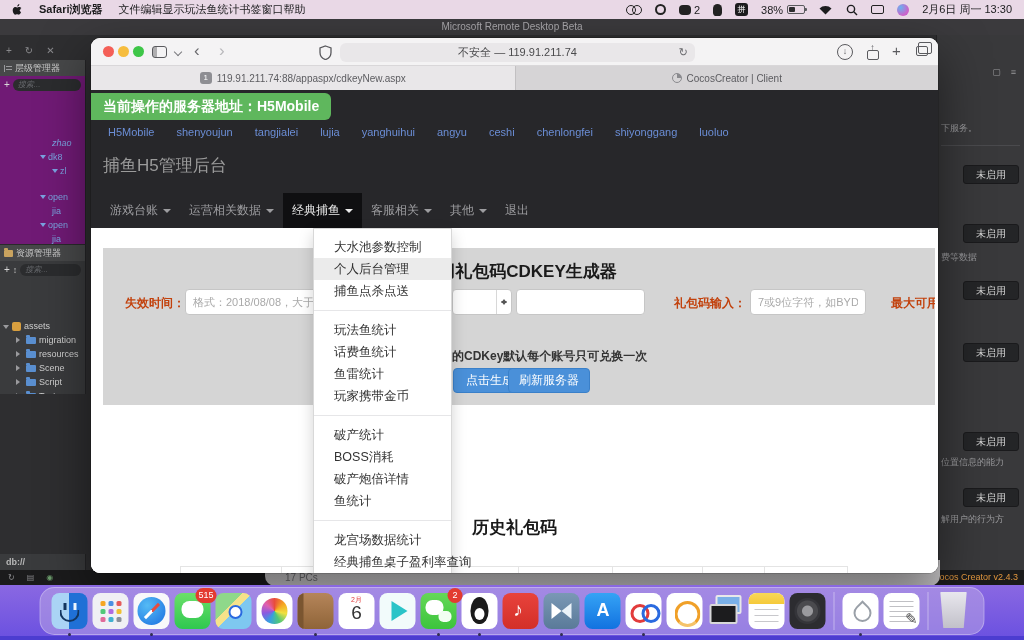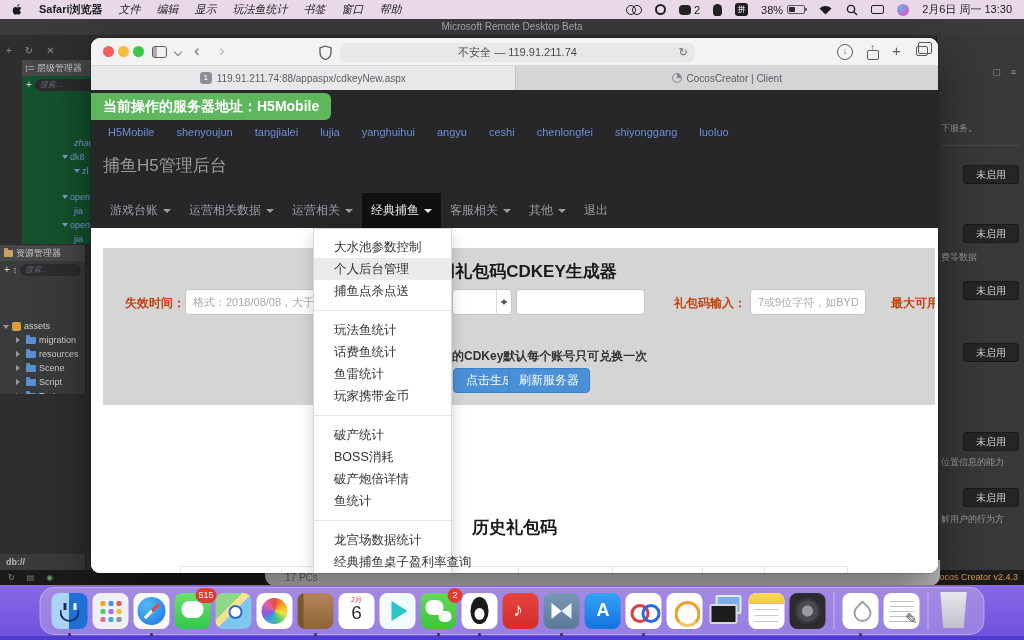--- a/index.html
+++ b/index.html
@@ -30,21 +30,21 @@
   .mb-date { white-space:nowrap; }
 
   
   .rdp-title { position:absolute; left:0; top:19px; width:1024px; height:16px; background:#3b3a3d; color:#a9a7ab; font-size:10px; text-align:center; line-height:16px; z-index:5; }
 
   
   .rdp-screen { position:absolute; left:0; top:35px; width:1024px; height:550px; background:#2e2e30; z-index:1; }
   .cc-toolbar { position:absolute; left:6px; top:10px; display:flex; gap:13px; color:#8a8a8d; font-size:10px; }
   .cc-help { position:absolute; left:932px; top:7px; width:21px; height:21px; background:#48484c; color:#d0d0d0; border-radius:50%; text-align:center; line-height:21px; font-size:11px; font-weight:bold; }
 
-  .hier-panel { position:absolute; left:0; top:25px; width:86px; height:184px; background:#14532d; border-right:1px solid #242426; overflow:hidden;margin-left:22px; }
+  .hier-panel { position:absolute; left:0; top:25px; width:86px; height:184px; background:#701a75; border-right:1px solid #242426; overflow:hidden; }
   .panel-tab { height:16px; background:#474849; color:#c9c9c9; font-size:9px; line-height:16px; padding-left:4px; display:flex; align-items:center; gap:3px; white-space:nowrap; }
   .pt-icon { width:8px; height:7px; border-left:1px solid #9a9a9d; position:relative; }
   .pt-icon::before { content:""; position:absolute; left:1px; top:1px; width:6px; height:1px; background:#9a9a9d; box-shadow:0 3px 0 #9a9a9d; }
   .folder-glyph { width:9px; height:7px; background:#c9a35f; border-radius:1px; position:relative; }
   .folder-glyph::before { content:""; position:absolute; left:0; top:-2px; width:4px; height:2px; background:#c9a35f; border-radius:1px 1px 0 0; }
   .search-row { display:flex; align-items:center; gap:3px; padding:3px 4px; }
   .plus-btn { color:#d8d8d8; font-size:10px; line-height:10px; }
   .sort-btn { color:#b8b8b8; font-size:9px; line-height:10px; }
   .search-box { flex:1; height:12px; background:#2b2c2e; border-radius:6px; color:#66686c; font-size:8px; font-style:italic; line-height:12px; padding:0 5px; overflow:hidden; white-space:nowrap; }
   .h-tree { position:relative; height:150px; }
@@ -206,21 +206,21 @@
 </style>
 </head>
 <body>
 
 <div class="menubar">
   <div class="mb-left">
     <svg width="11" height="13" viewBox="0 0 11 13">
         <path d="M8.2 6.9c0-1.6 1.3-2.4 1.4-2.4-.8-1.1-2-1.3-2.4-1.3-1-.1-2 .6-2.5.6-.5 0-1.3-.6-2.2-.6C1.4 3.2.4 3.9-.1 5c-1 1.8-.3 4.4.7 5.9.5.7 1.1 1.5 1.9 1.5.8 0 1-.5 2-.5s1.2.5 2 .5 1.4-.7 1.9-1.4c.6-.8.8-1.6.8-1.7 0 0-1.6-.6-1.6-2.4zM6.6 1.9c.4-.5.7-1.3.6-2-.6 0-1.4.4-1.8 1-.4.4-.8 1.2-.7 1.9.7.1 1.4-.4 1.9-.9z" transform="translate(1.2 1.2) scale(.85)" fill="#1c1c1e"></path>
       </svg>
     <span class="mb-app">Safari浏览器</span>
-    <span style="display:flex;gap:16px;font-style:italic;">
+    <span style="display:flex;">
         <span class="mb-item">文件</span>
         <span class="mb-item">编辑</span>
         <span class="mb-item">显示</span>
         <span class="mb-item">玩法鱼统计</span>
         <span class="mb-item">书签</span>
         <span class="mb-item">窗口</span>
         <span class="mb-item">帮助</span>
       </span>
   </div>
   <div class="mb-right">
@@ -416,24 +416,20 @@
       <div class="site-title">捕鱼H5管理后台</div>
       <div class="pg-nav">
           <div class="nav-item">
             <span>游戏台账</span>
             <span class="caret"></span>
           </div>
           <div class="nav-item">
             <span>运营相关数据</span>
             <span class="caret"></span>
           </div>
-          <div class="nav-item">
-            <span>运营相关</span>
-            <span class="caret"></span>
-          </div>
           <div class="nav-item active">
             <span>经典捕鱼</span>
             <span class="caret"></span>
           </div>
           <div class="nav-item">
             <span>客服相关</span>
             <span class="caret"></span>
           </div>
           <div class="nav-item">
             <span>其他</span>

